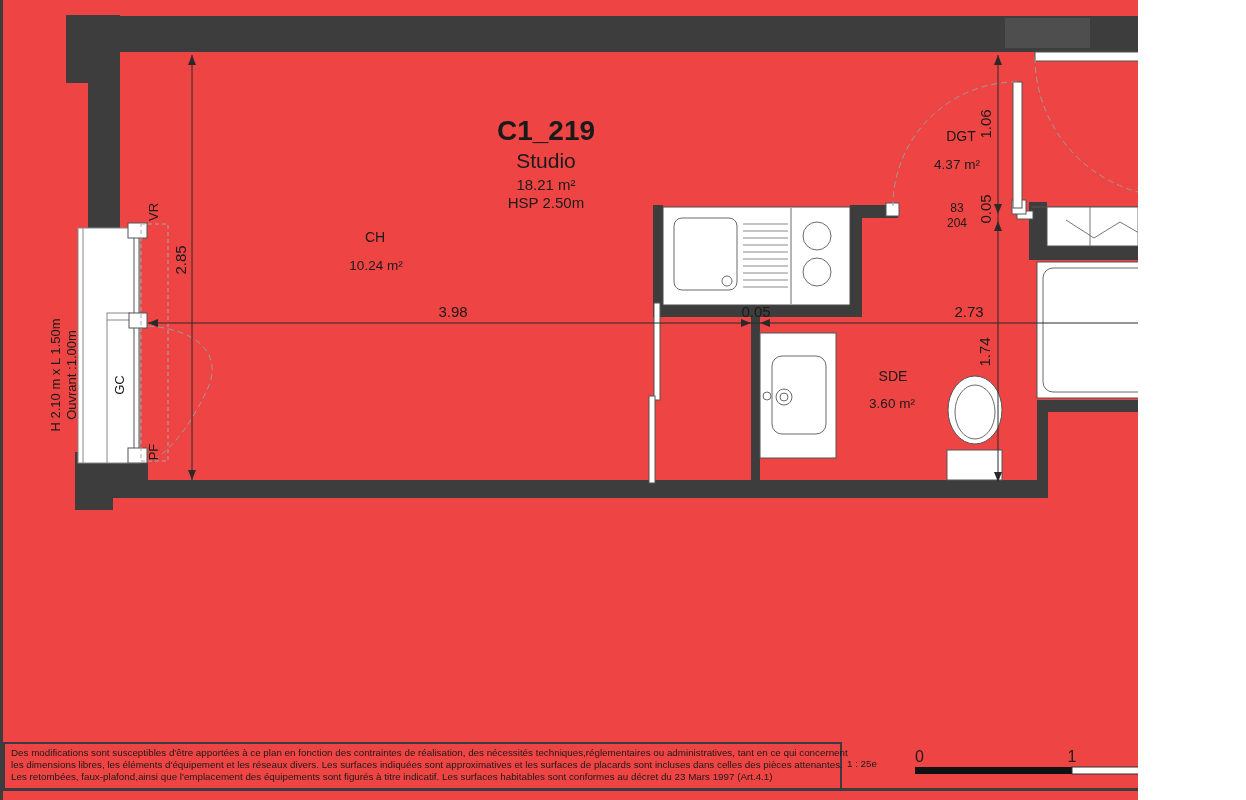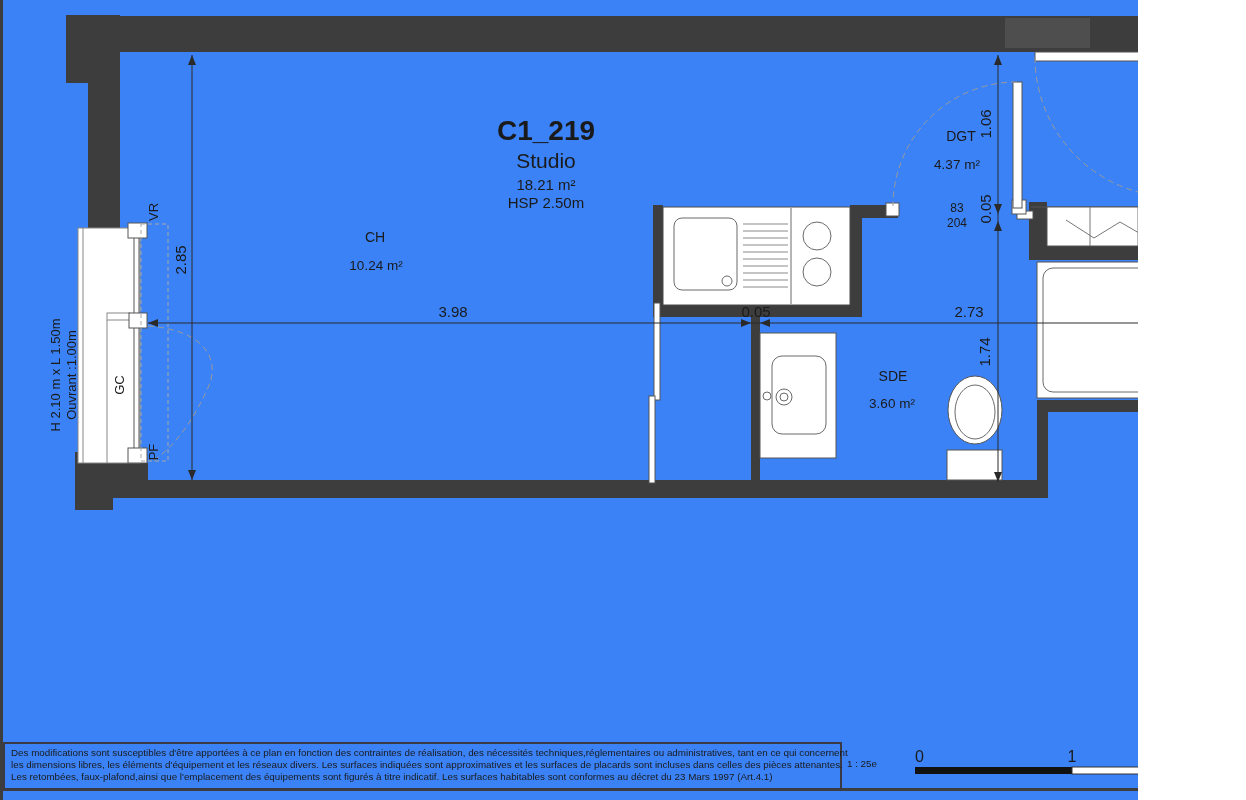--- a/index.html
+++ b/index.html
@@ -1,16 +1,16 @@
 <!DOCTYPE html>
 <html><head>
 <meta charset="utf-8">
 <style>
   html,body{margin:0;padding:0;background:#fff;}
-  #sheet{position:relative;width:1138px;height:800px;background:#3b82f6;overflow:hidden;
+  #sheet{position:relative;width:1138px;height:800px;background:#ef4444;overflow:hidden;
          font-family:"Liberation Sans", sans-serif;}
   svg{position:absolute;left:0;top:0;}
   text{fill:#1a1a1a;font-family:"Liberation Sans", sans-serif;}
   .wall{fill:#3d3d3d;stroke:none;}
   .beam{fill:#4e4e4e;}
   .fix{fill:#ffffff;stroke:#555;stroke-width:1;}
   .fixthin{fill:none;stroke:#6a6a6a;stroke-width:1;}
   .dash{fill:none;stroke:#9b9b9b;stroke-width:1;stroke-dasharray:6 4;}
   .dash2{fill:none;stroke:#a8a8a8;stroke-width:1;stroke-dasharray:4 3;}
   .dim{stroke:#2a2a2a;stroke-width:1;fill:none;}

